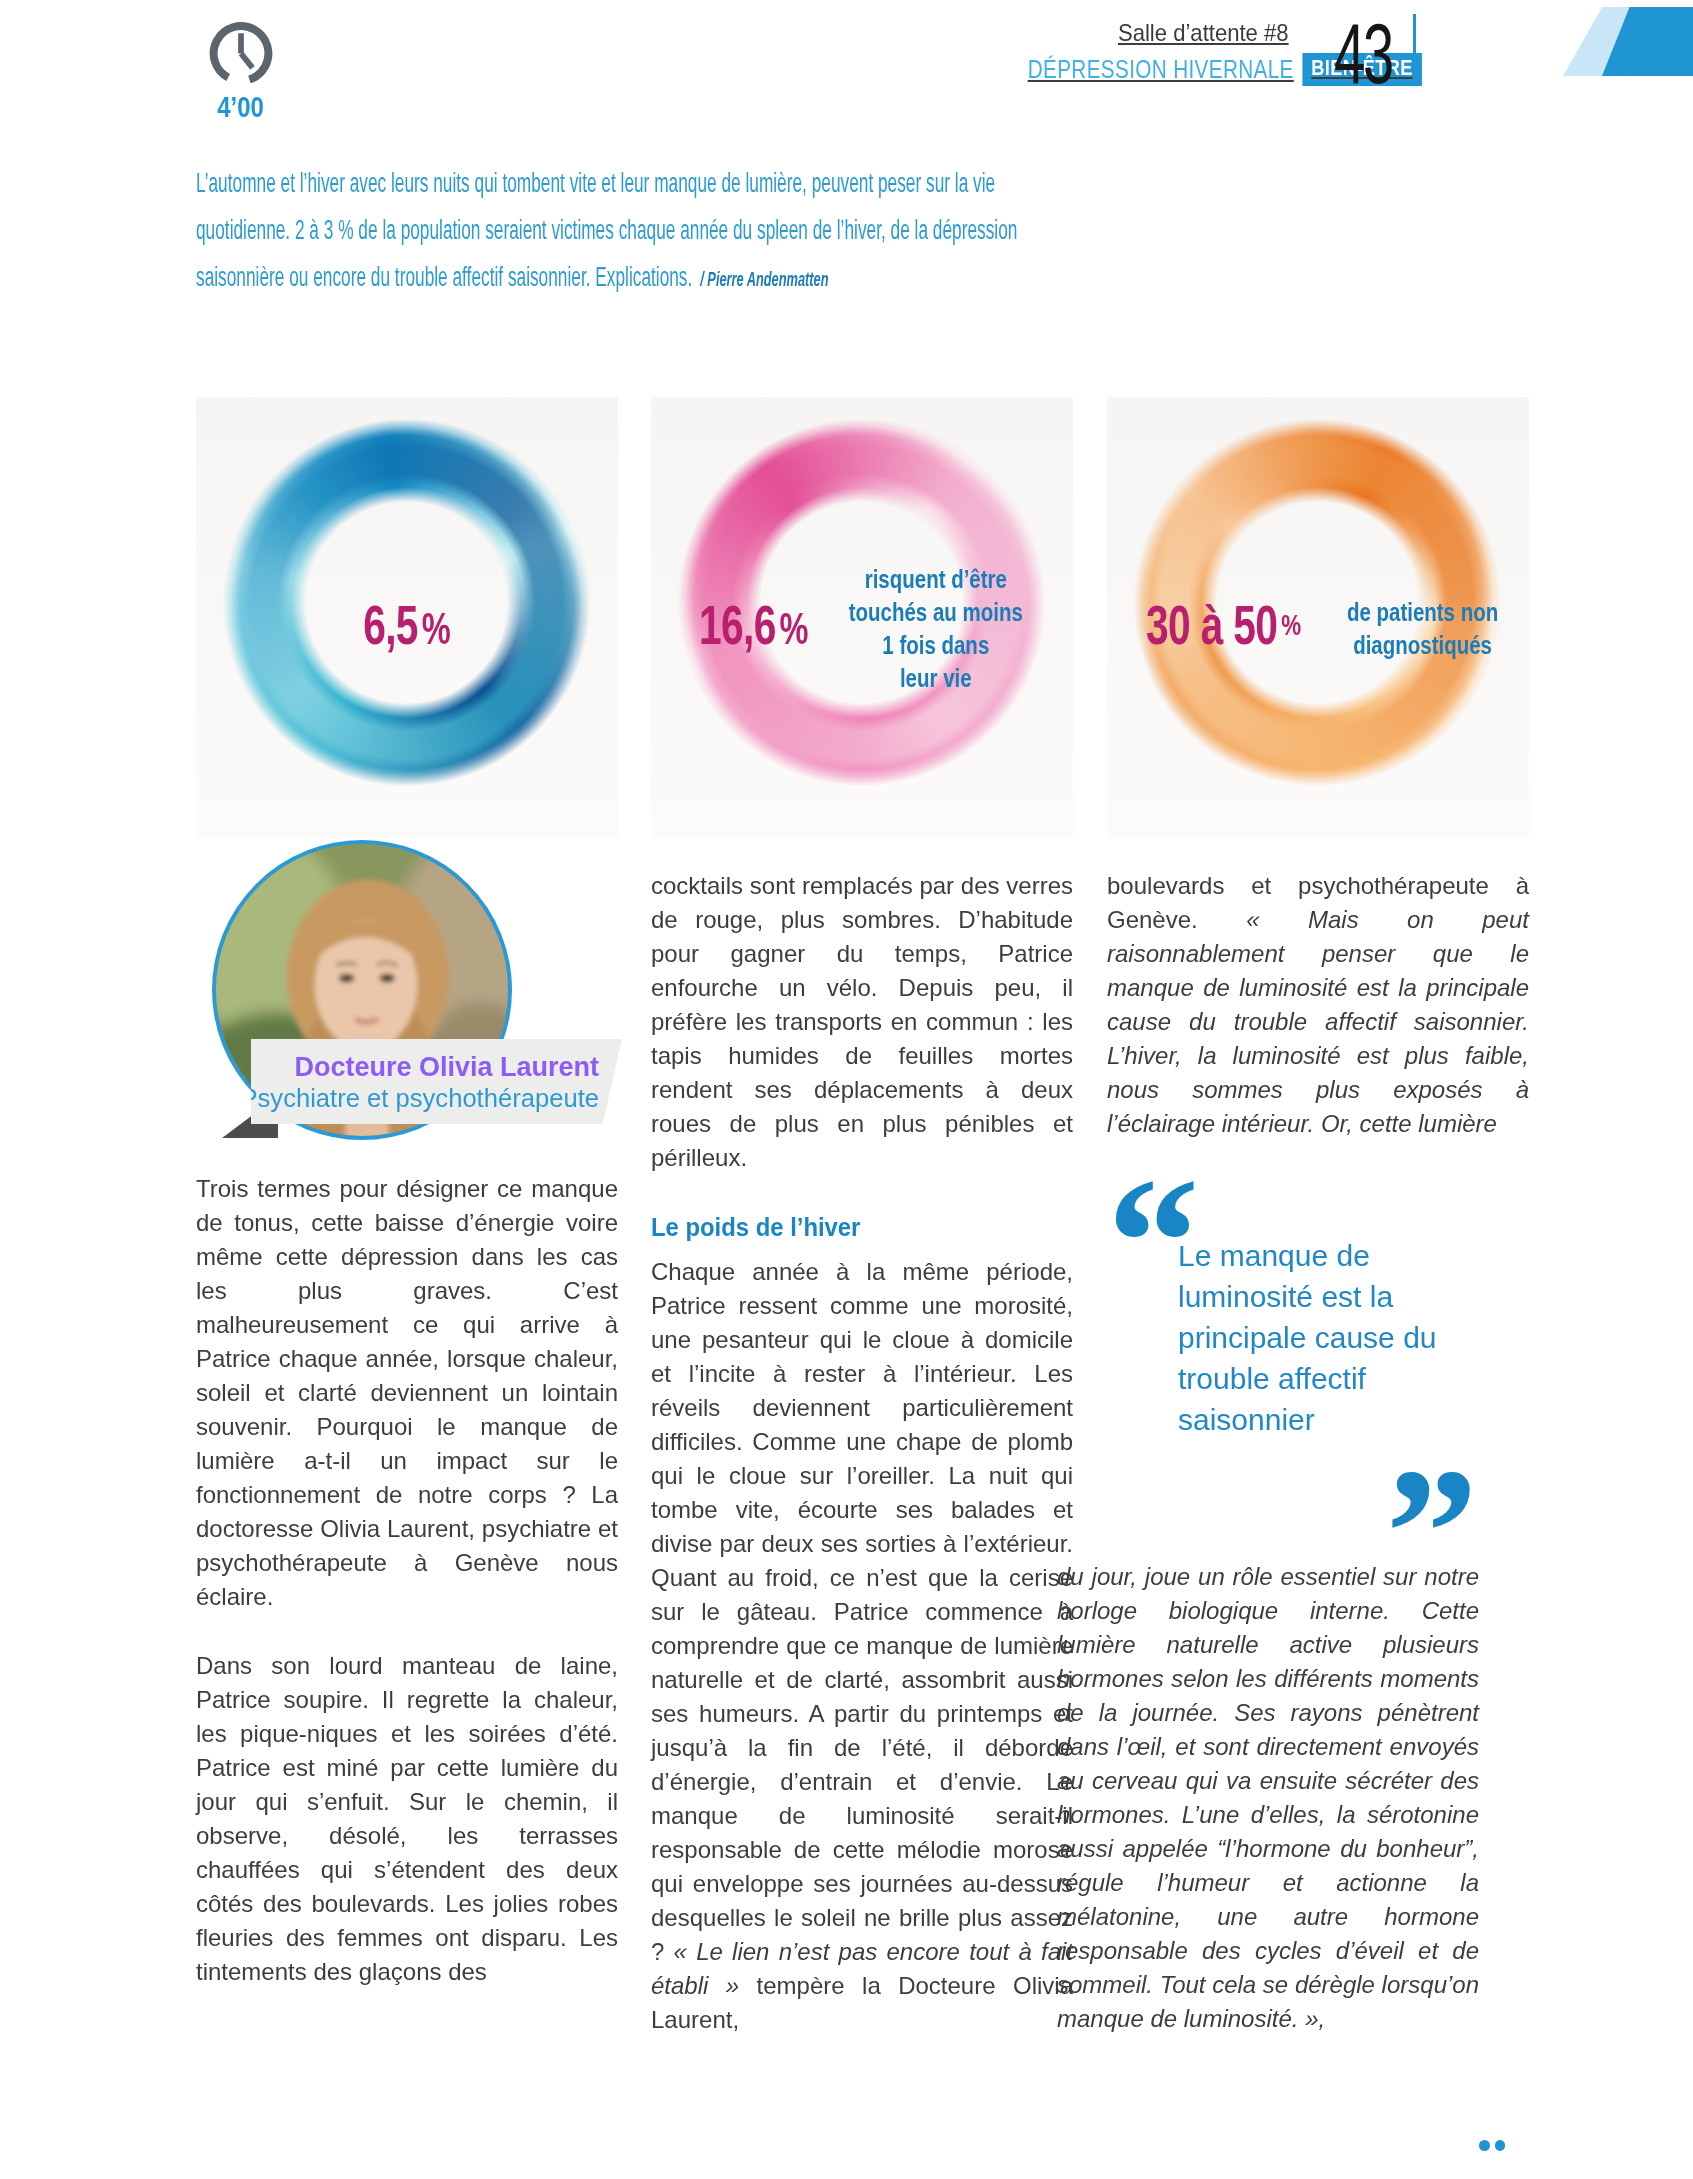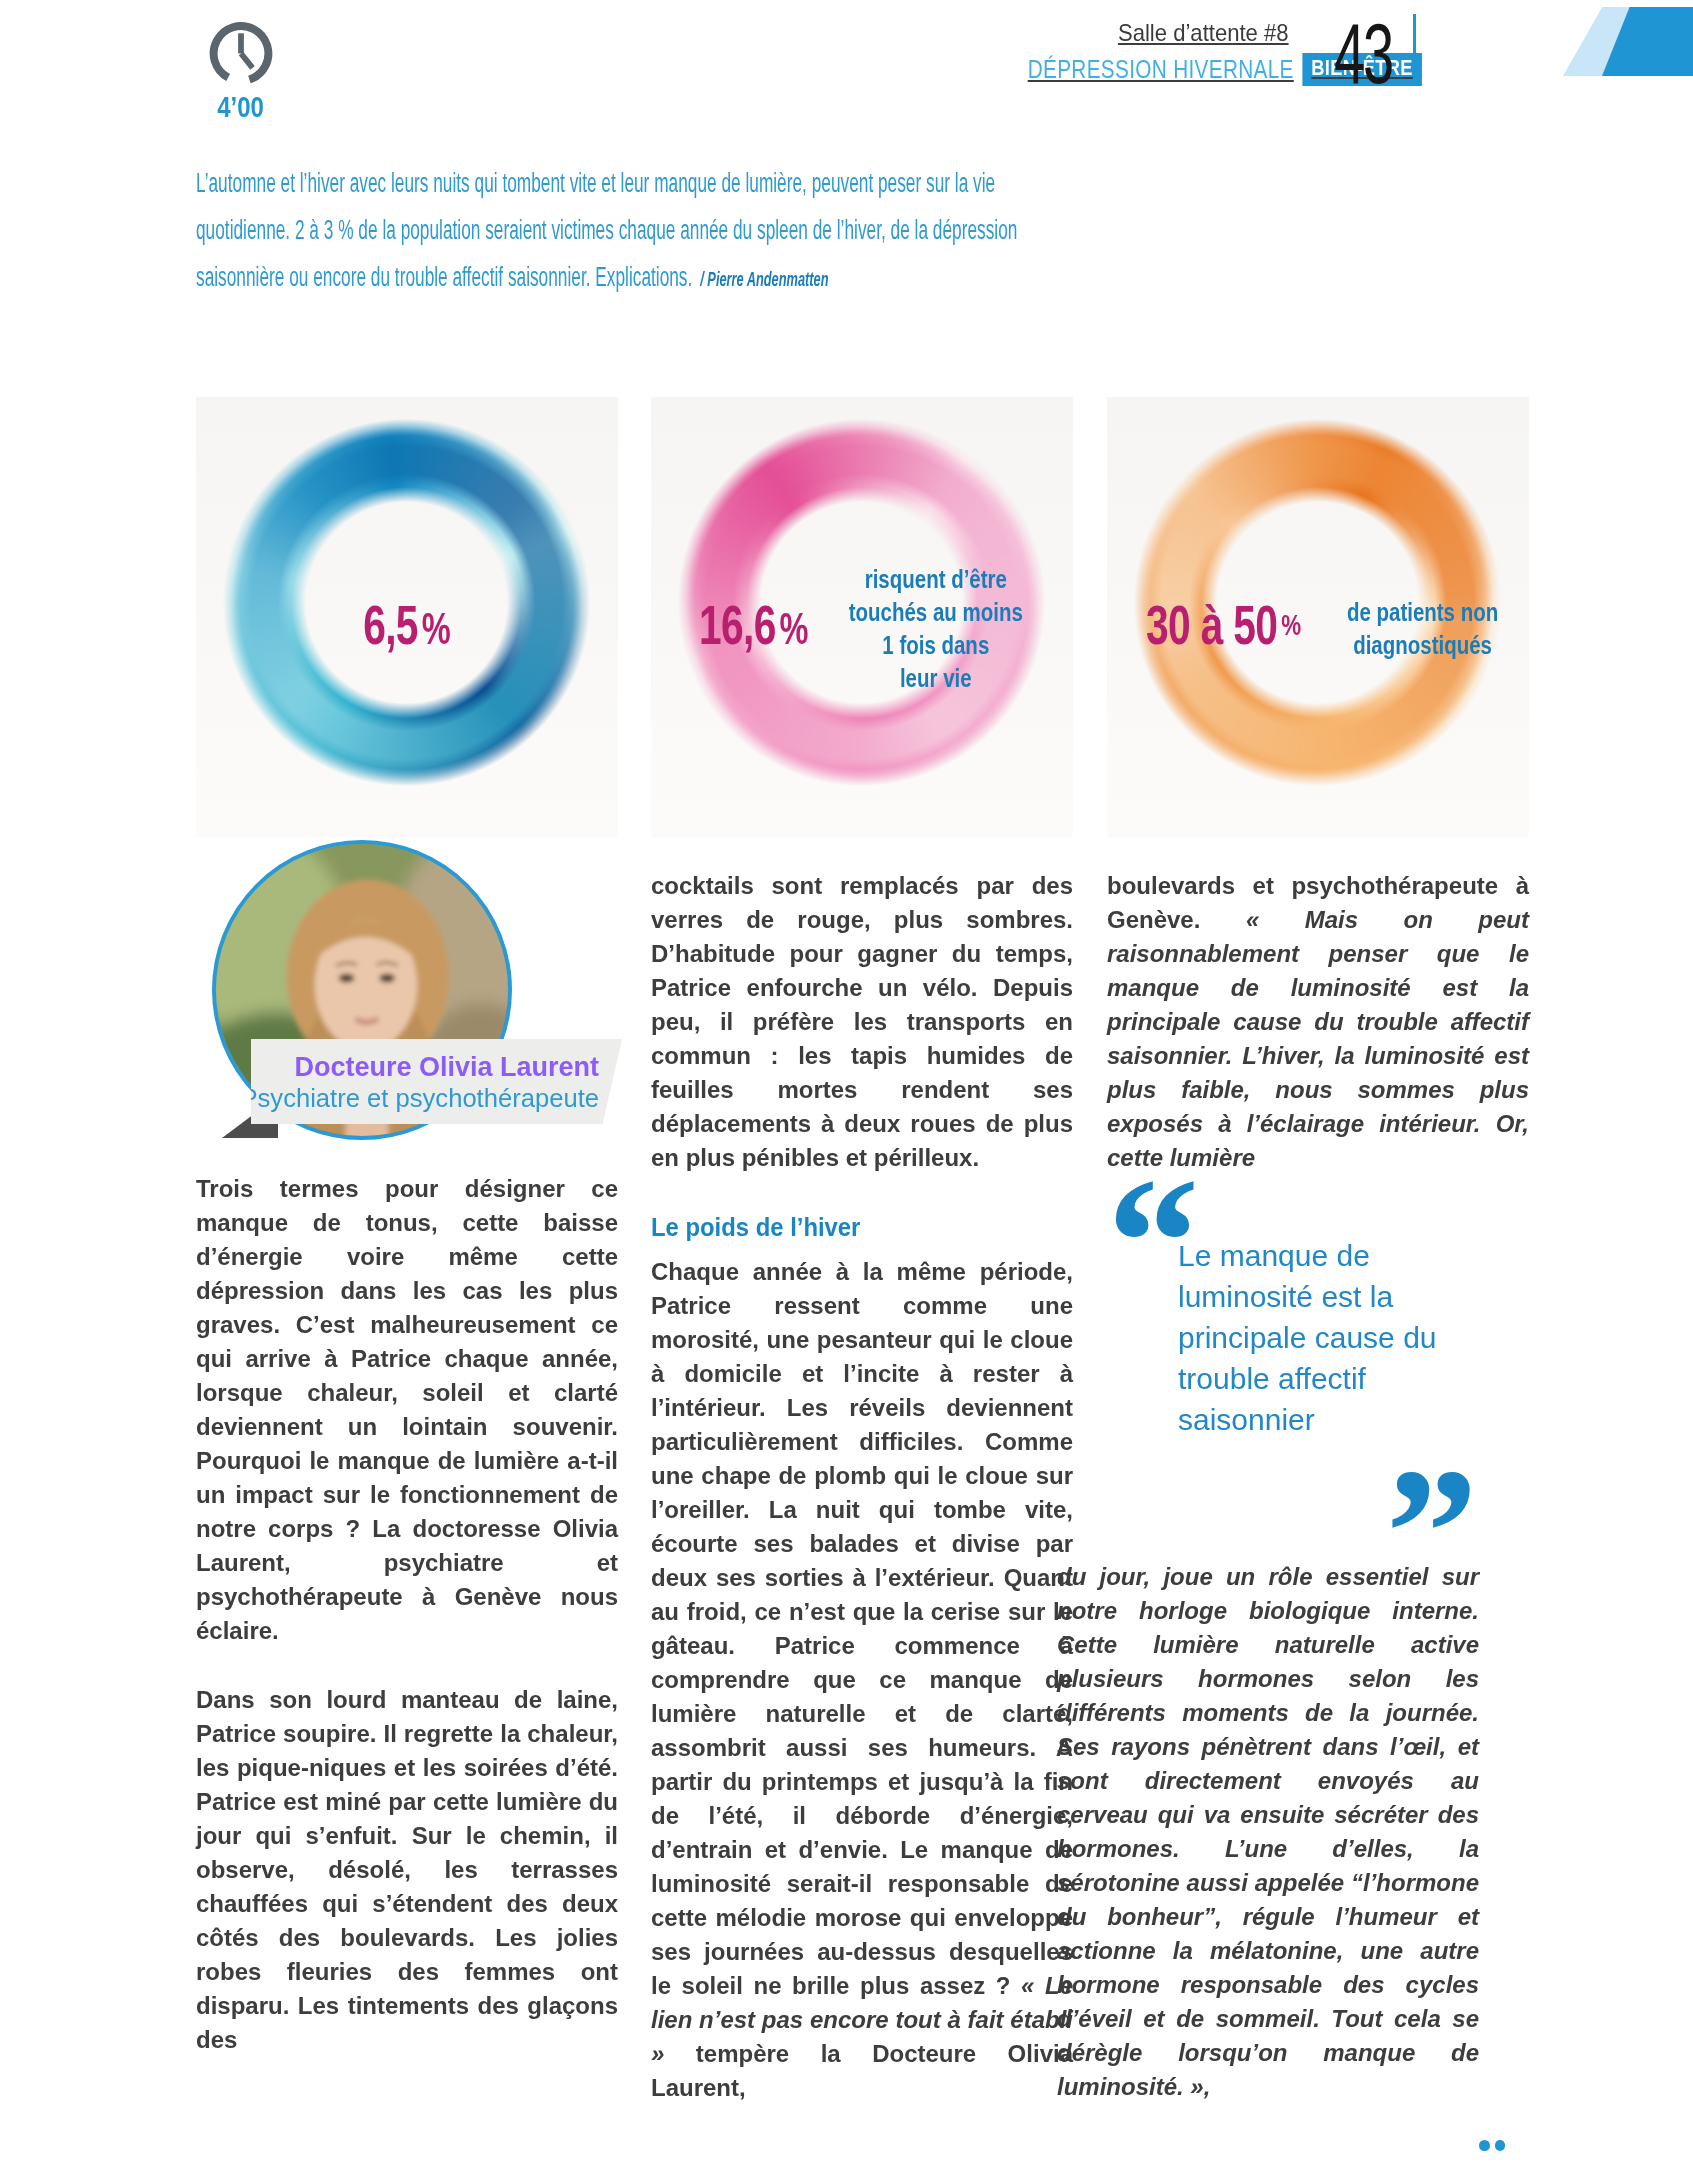--- a/index.html
+++ b/index.html
@@ -67,21 +67,21 @@
                  clip-path:polygon(0 100%,100% 0,100% 100%);}
   .banner{position:absolute;left:251px;top:1039px;width:371px;height:85px;background:#ededeb;
           clip-path:polygon(0 0,100% 0,calc(100% - 19.4px) 100%,0 100%);
           display:flex;flex-direction:column;justify-content:center;align-items:flex-end;
           padding-right:23px;box-sizing:border-box;}
   .doctor-name{font-size:27px;font-weight:700;color:#8b5cf6;line-height:32px;white-space:nowrap;}
   .doctor-title{font-size:25.6px;color:#2d9ad2;line-height:30px;white-space:nowrap;}
 
   
   .col{position:absolute;width:422px;font-size:24px;line-height:34px;text-align:justify;color:#3d3d3d;}
-  .col p{margin:0 0 35px 0;font-weight:bold;}
+  .col p{margin:0 0 35px 0;}
   .col1{left:196px;top:1172px;}
   .col2{left:651px;top:869px;}
   .col3{left:1107px;top:869px;}
   .col-heading{font-size:26.5px;font-weight:700;color:#1a85c4;text-align:left;margin:3.5px 0 10.6px 0;
                transform:scaleX(.9);transform-origin:left center;white-space:nowrap;}
   .italic{font-style:italic;}
 
   
   .quote-block{position:absolute;left:1107px;top:1147px;width:422px;height:406px;}
   .quote-open,.quote-close{position:absolute;font-size:185px;font-weight:700;color:#1a85c4;

